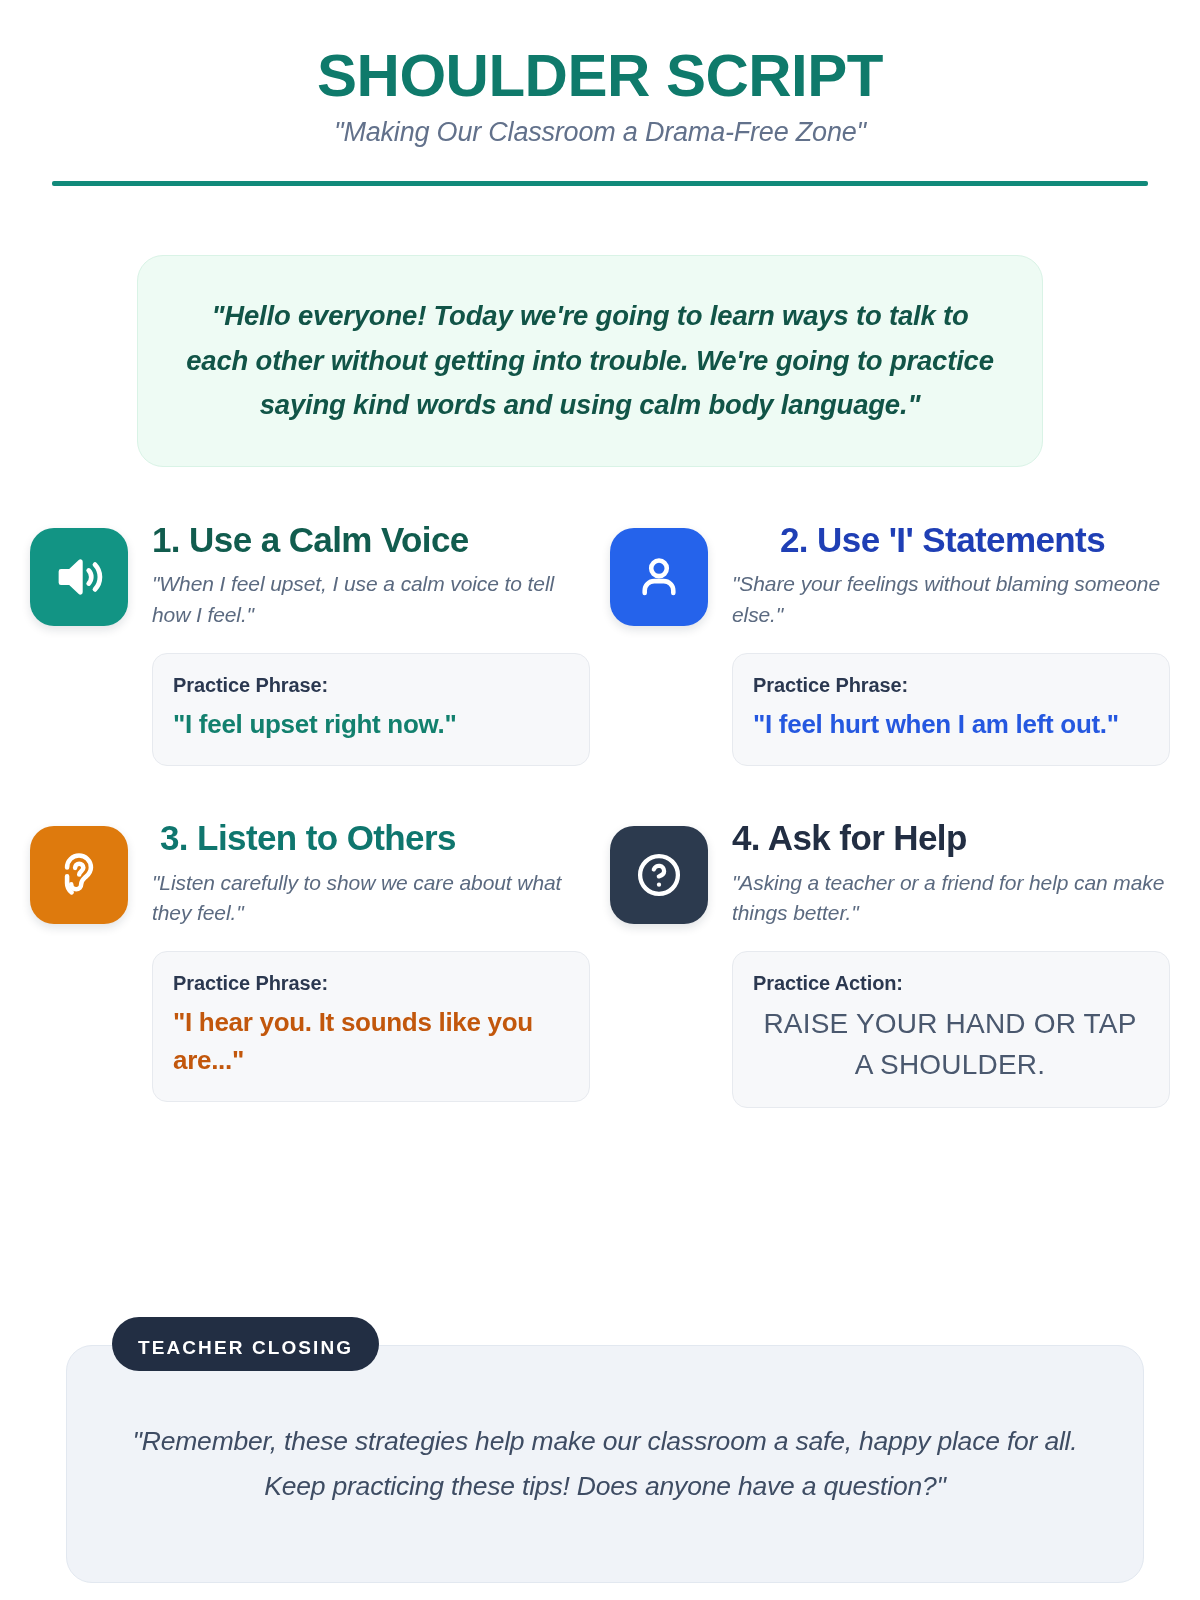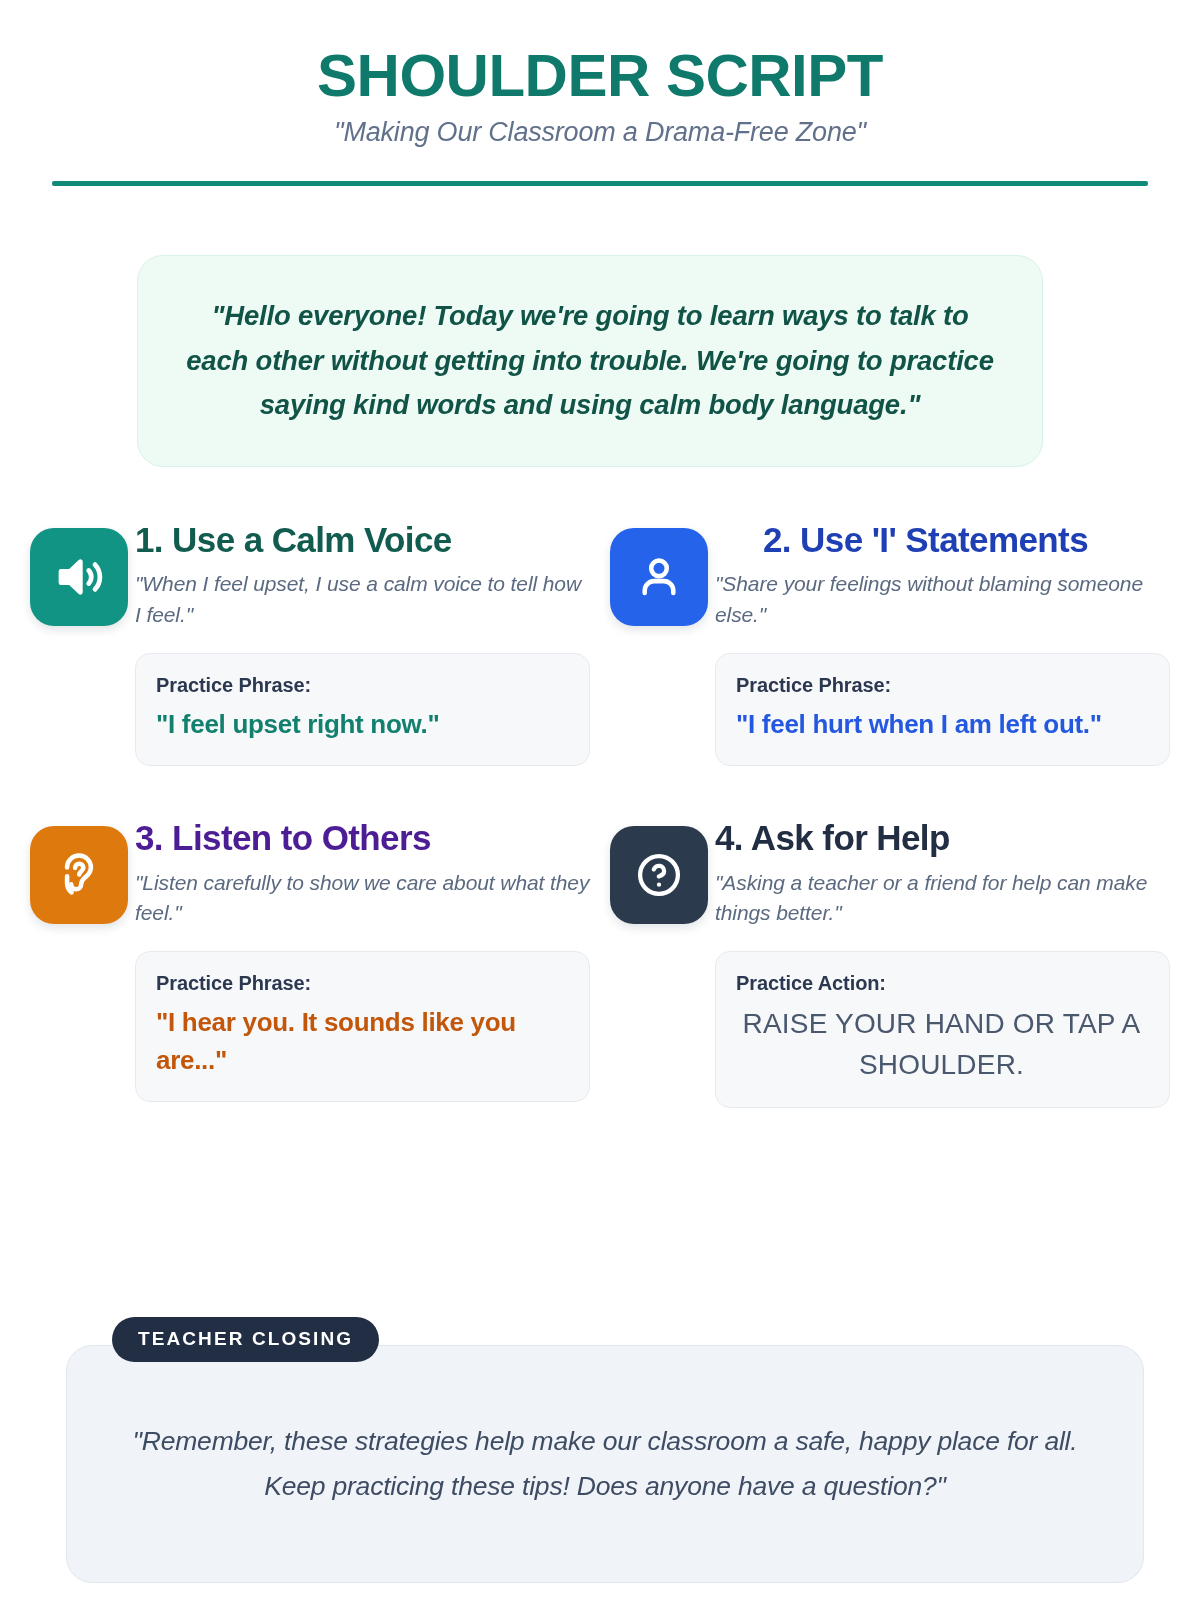--- a/index.html
+++ b/index.html
@@ -87,21 +87,21 @@
     grid-template-columns: 560px 560px;
     column-gap: 20px;
     row-gap: 52px;
     padding: 0 30px;
   }
 
   .card {
     display: flex;
     flex-direction: row;
     align-items: flex-start;
-    gap: 7px;
+    gap: 24px;
   }
 
   .icon-tile {
     flex: 0 0 auto;
     width: 98px;
     height: 98px;
     border-radius: 24px;
     display: flex;
     align-items: center;
     justify-content: center;
@@ -190,21 +190,21 @@
 
   .footer-badge {
     position: absolute;
     left: 112px;
     top: 1317px;
     background: #222E43;
     color: #ffffff;
     font-size: 19px;
     font-weight: 700;
     letter-spacing: 2.1px;
-    padding: 11px 26px 12px 26px;
+    padding: 20px 26px 12px 26px;
     border-radius: 999px;
     z-index: 3;
   }
 </style>
 </head>
 <body>
 
 <div class="page">
 
   <div class="header">
@@ -262,21 +262,21 @@
       <div class="icon-tile" style="background: rgb(222, 122, 13);">
         <span>
           <svg width="52" height="52" viewBox="0 0 24 24" fill="none" stroke="#ffffff" stroke-width="2.1" stroke-linecap="round" stroke-linejoin="round">
             <path d="M6.5 8.5a5.5 5.5 0 0 1 11 0c0 2.6-1.6 3.6-2.8 4.7-1.1 1-1.7 1.7-1.7 3.1a2.3 2.3 0 0 1-4.6 0"></path>
             <path d="M10.2 8.7a1.9 1.9 0 0 1 3.8 0c0 1.5-1.9 1.6-1.9 3.1"></path>
             <path d="M6.5 12.6v3.2a5.2 5.2 0 0 0 2.1 4.2"></path>
           </svg>
         </span>
       </div>
       <div class="card-body">
-        <div class="card-title" style="color: #4c1d95;">3. Listen to Others</div>
+        <div class="card-title" style="color: #0f766e; margin-left: 8px;">3. Listen to Others</div>
         <div class="card-desc">"Listen carefully to show we care about what they feel."</div>
         <div class="practice-box">
           <div class="practice-label">Practice Phrase:</div>
           <div class="practice-phrase" style="color: rgb(194, 87, 12);">"I hear you. It sounds like you are..."</div>
         </div>
       </div>
     </div>
 
     <div class="card">
       <div class="icon-tile" style="background: rgb(44, 58, 78);">

